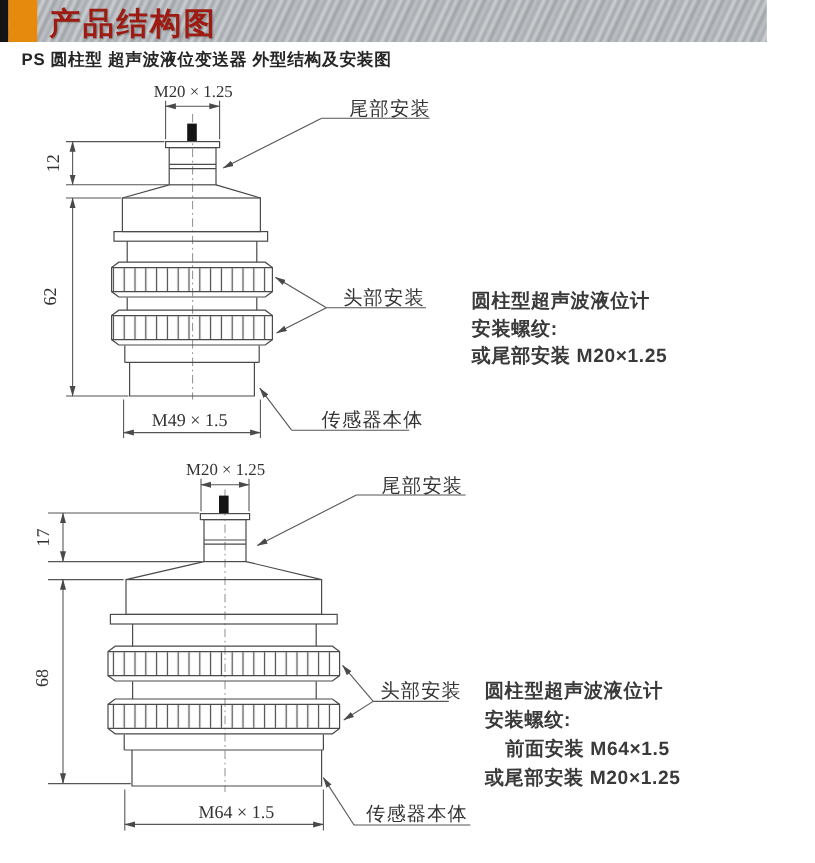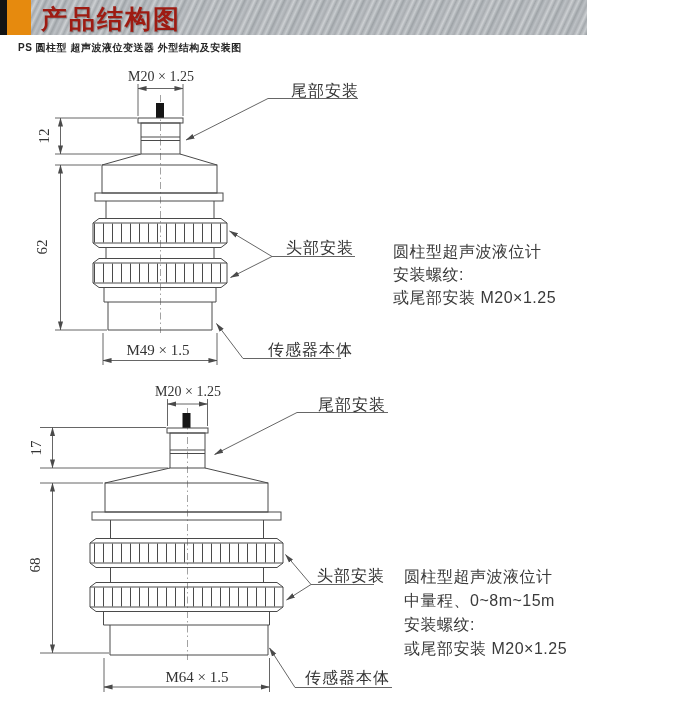--- a/index.html
+++ b/index.html
@@ -3,21 +3,21 @@
 <meta charset="utf-8">
 <style>
   * { margin: 0; padding: 0; box-sizing: border-box; }
   body { background: #ffffff; font-family: "Liberation Sans", sans-serif; }
   .page {
     position: relative; width: 679px; height: 719px;
     background: #ffffff; overflow: hidden;
   }
   
   .banner {
-    position: absolute; left: 0; top: 0; width: 587px; height: 35px;
+    position: absolute; left: 0; top: 0; width: 639px; height: 35px;
     background: repeating-linear-gradient(115deg,
       #a7abaf 0px, #c8cccf 3px, #9ea3a7 6px, #bdc1c5 9px,
       #a9adb1 12px, #cdd0d3 15px, #a2a7ab 18px);
     display: flex; align-items: center;
   }
   .banner-black {
     position: absolute; left: 0; top: 0; width: 7px; height: 35px;
     background: #141414;
   }
   .banner-orange {
@@ -27,42 +27,42 @@
   .banner-title {
     position: absolute; left: 41px; top: 2px;
     font-size: 26px; font-weight: bold; color: #9e1b12;
     letter-spacing: 2px;
     text-shadow: 1px 1px 1px rgba(60,60,60,0.35);
     font-family: "Liberation Sans", sans-serif;
   }
   
   .subtitle {
     position: absolute; left: 18px; top: 41px;
-    font-size: 10px; font-weight: bold; color: #262626;
+    font-size: 14px; font-weight: bold; color: #262626;
     letter-spacing: 0.5px;
   }
   
   svg.diagram { position: absolute; left: 0; top: 0; }
   .ln   { fill: none; stroke: #4a4a4a; stroke-width: 1; }
   .solid{ fill: #151515; stroke: none; }
   .dln  { fill: none; stroke: #555555; stroke-width: 0.9; }
   .cl   { fill: none; stroke: #8a8a8a; stroke-width: 0.8; stroke-dasharray: 7 3 1.5 3; }
   text.dim {
     font-family: "Liberation Serif", serif; font-size: 15px; fill: #333333;
   }
   text.dim-small {
     font-family: "Liberation Serif", serif; font-size: 14px; fill: #333333;
   }
   text.lbl {
     font-family: "Liberation Serif", serif; font-size: 16px; fill: #333333;
     letter-spacing: 1px;
   }
   
   .spec {
-    position: absolute; font-size: 16px; font-weight: normal; color: #3a3a3a;
+    position: absolute; font-size: 16px; font-weight: bold; color: #3a3a3a;
     font-family: "Liberation Sans", sans-serif;
   }
   .spec1 { left: 393px; top: 240px; line-height: 23px; }
   .spec2 { left: 404px; top: 565px; line-height: 24px; }
   .spec-line { white-space: nowrap; letter-spacing: 0.5px; }
   .spec-line.indent { padding-left: 17px; }
 </style>
 </head>
 <body>
 
@@ -230,18 +230,18 @@
   </svg>
 
   <div class="spec spec1">
     <div class="spec-line">圆柱型超声波液位计</div>
     <div class="spec-line">安装螺纹:</div>
     <div class="spec-line">或尾部安装 M20×1.25</div>
   </div>
 
   <div class="spec spec2">
     <div class="spec-line">圆柱型超声波液位计</div>
-    <div class="spec-line">中量程、0~8m~15m</div>
     <div class="spec-line">安装螺纹:</div>
+    <div class="spec-line indent">前面安装 M64×1.5</div>
     <div class="spec-line">或尾部安装 M20×1.25</div>
   </div>
 
 </div>
 
 </body></html>

